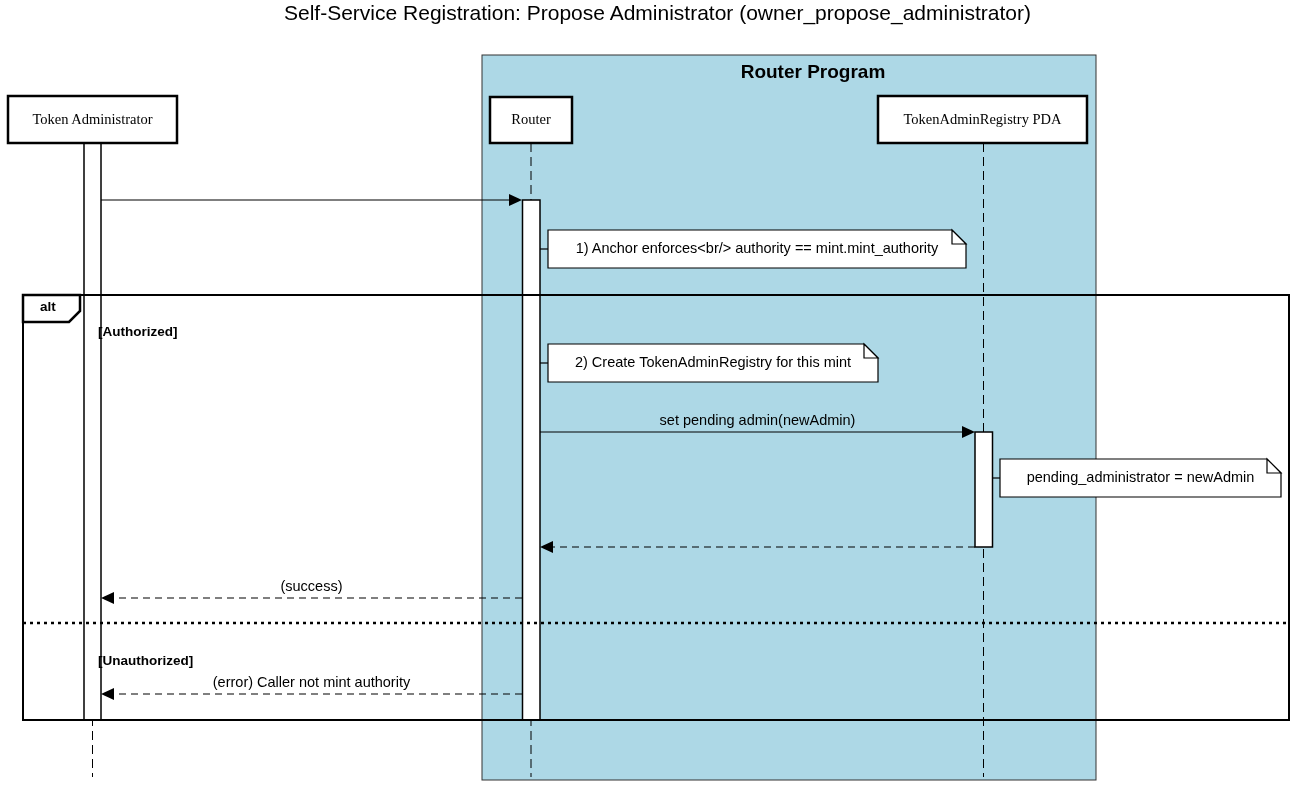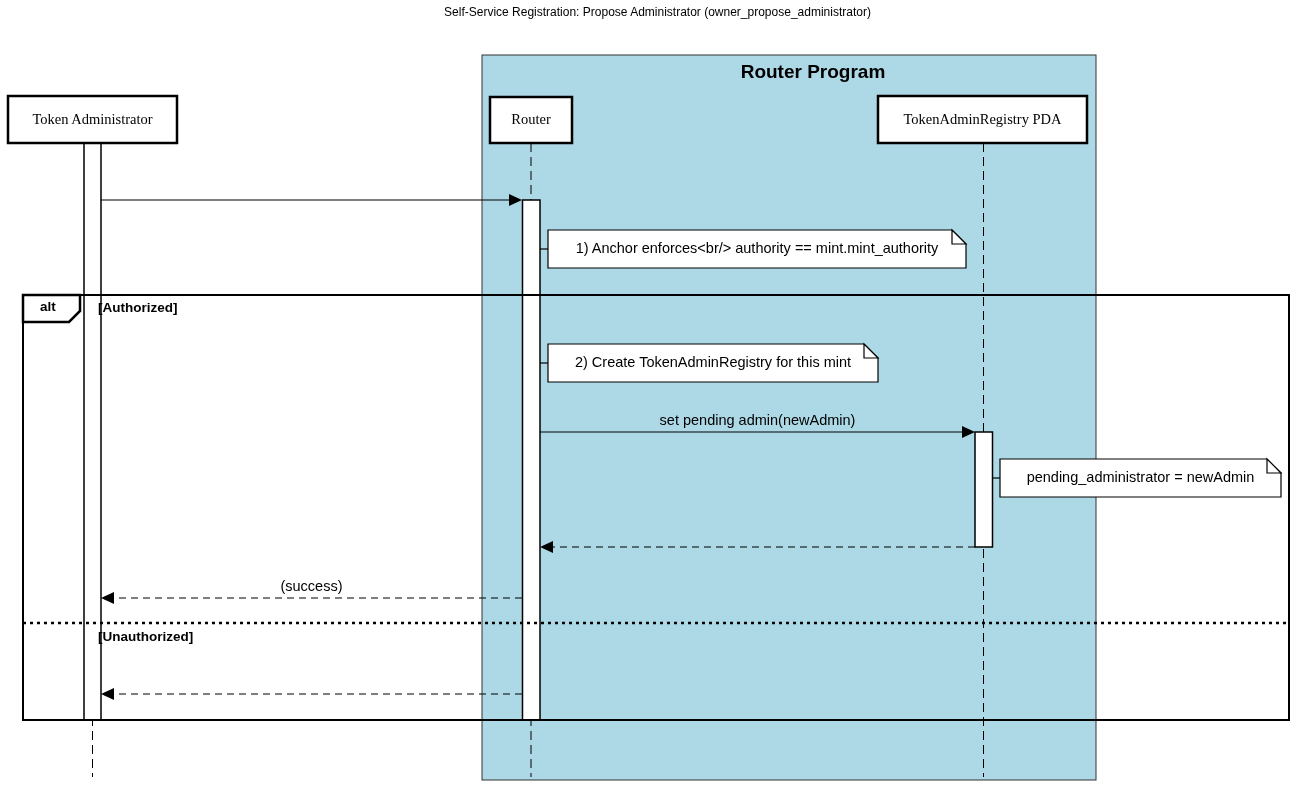--- a/index.html
+++ b/index.html
@@ -7,26 +7,26 @@
     position:relative;
     width:1315px;height:790px;
     background:#ffffff;
     font-family:"Liberation Sans", sans-serif;
     color:#000;
     overflow:hidden;
   }
   .layer{position:absolute;left:0;top:0;}
   .txt{position:absolute;display:flex;align-items:center;justify-content:center;
        white-space:nowrap;line-height:1.1;}
-  .title{font-size:12px;}
+  .title{font-size:21px;}
   .container-label{font-weight:bold;font-size:19px;margin-left:24px;}
   .participant-label{font-size:14.5px;font-family:Liberation Serif, serif;}
   .msg-label{font-size:14.5px;align-items:flex-end;}
   .note-label{font-size:14.5px;}
-  .guard-label{font-weight:bold;font-size:13.5px;justify-content:flex-start;}
+  .guard-label{font-weight:bold;font-size:13.5px;justify-content:flex-start;margin-top:24px;}
   .op-label{font-weight:bold;font-size:13.5px;}
 </style>
 </head>
 <body>
 
 <div class="canvas">
 
   <svg class="layer" width="1315" height="790" viewBox="0 0 1315 790">
 
     <rect x="482" y="55" width="614" height="725" fill="#ADD8E6" stroke="#333333" stroke-width="1"></rect>
@@ -93,14 +93,15 @@
   <div class="txt note-label" style="left:548px;top:344px;width:330px;height:38px;">2) Create TokenAdminRegistry for this mint</div>
 
   <div class="txt msg-label" style="left:540px;top:411px;width:435px;height:18px;">set pending admin(newAdmin)</div>
 
   <div class="txt note-label" style="left:1000px;top:459px;width:281px;height:38px;">pending_administrator = newAdmin</div>
 
   <div class="txt msg-label" style="left:101px;top:577px;width:421px;height:18px;">(success)</div>
 
   <div class="txt guard-label" style="left:98px;top:629px;width:300px;height:16px;">[Unauthorized]</div>
 
+  <div class="txt msg-label" style="left:101px;top:673px;width:421px;height:18px;">(error) Caller not mint authority</div>
 
 </div>
 
 </body></html>

